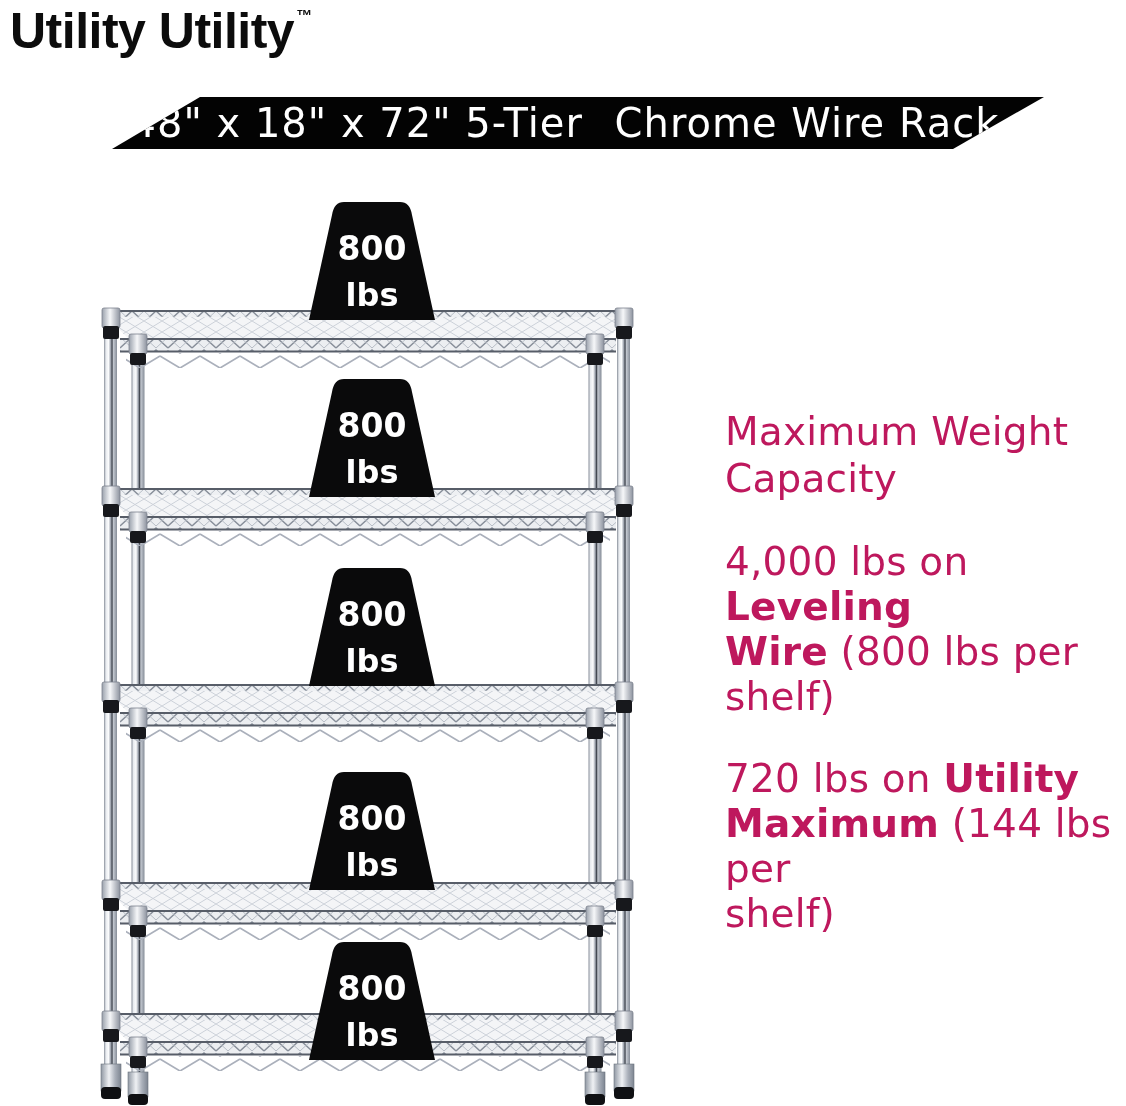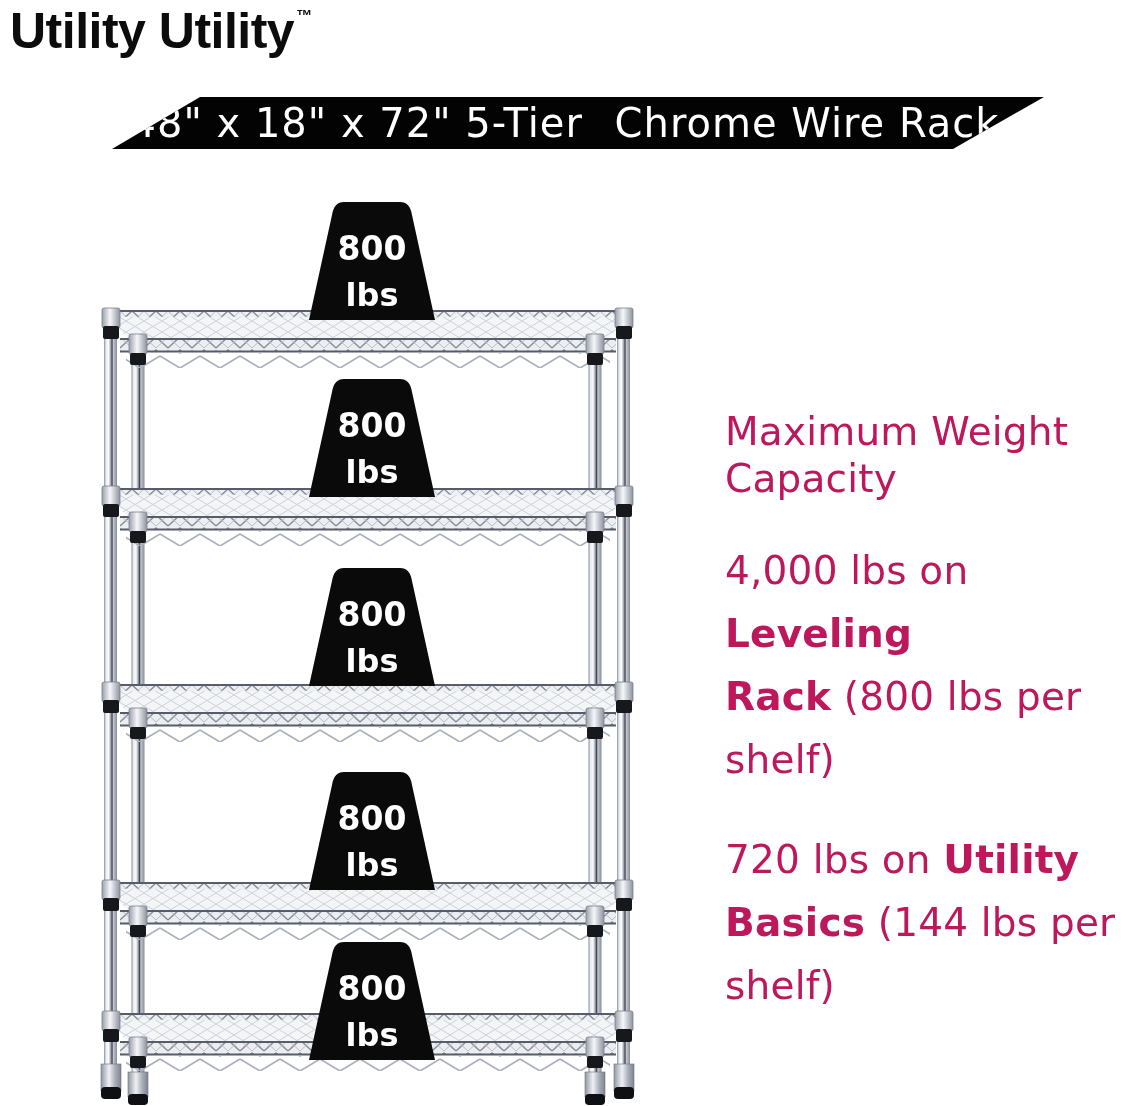--- a/index.html
+++ b/index.html
@@ -23,21 +23,21 @@
   }
   .banner-text{
     color:#ffffff;font-size:40px;font-weight:500;letter-spacing:1px;white-space:nowrap;
   }
   .banner-text .hl{font-weight:400;margin-left:18px;}
   
   .info{
     position:absolute;left:725px;top:408px;width:402px;color:#be185d;
     font-size:39px;line-height:47px;letter-spacing:0.2px;
   }
-  .info .para{margin-top:37px;line-height:63px;}
+  .info .para{margin-top:37px;line-height:45px;}
   .info b{font-weight:800;}
   
   .rack-svg{position:absolute;left:0;top:0;width:1126px;height:1106px;}
   .wtxt{fill:#ffffff;font-family:"DejaVu Sans","Liberation Sans",sans-serif;font-weight:800;}
 </style>
 </head>
 <body>
 
 <div id="canvas">
 
@@ -172,24 +172,24 @@
         <text class="wtxt" x="63" y="104" font-size="32" text-anchor="middle">lbs</text>
       </g>
     </g>
   </svg>
 
   <div class="info">
     <div>Maximum Weight Capacity</div>
 
     <div class="para">
       <div><span>4,000 lbs on </span><b>Leveling</b></div>
-      <div><b>Rack</b><span> (800 lbs per</span></div>
+      <div><b>Wire</b><span> (800 lbs per</span></div>
       <div><span>shelf)</span></div>
     </div>
 
     <div class="para">
       <div><span>720 lbs on </span><b>Utility</b></div>
-      <div><b>Basics</b><span> (144 lbs per</span></div>
+      <div><b>Maximum</b><span> (144 lbs per</span></div>
       <div><span>shelf)</span></div>
     </div>
   </div>
 
 </div>
 
 </body></html>

